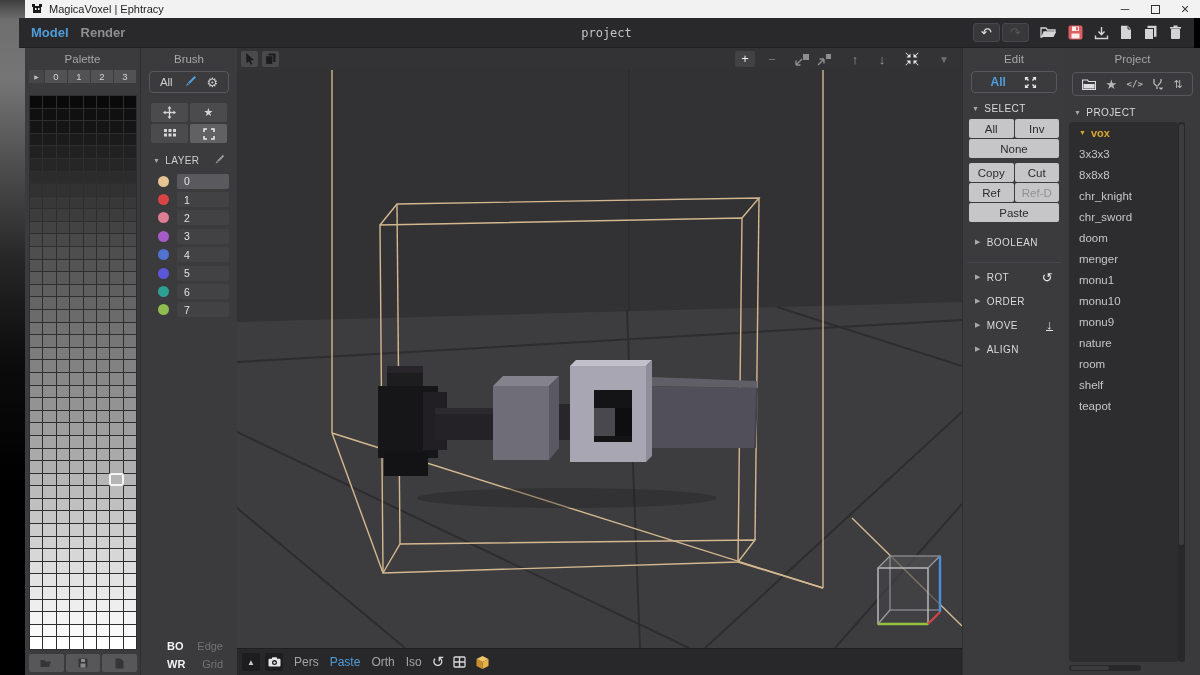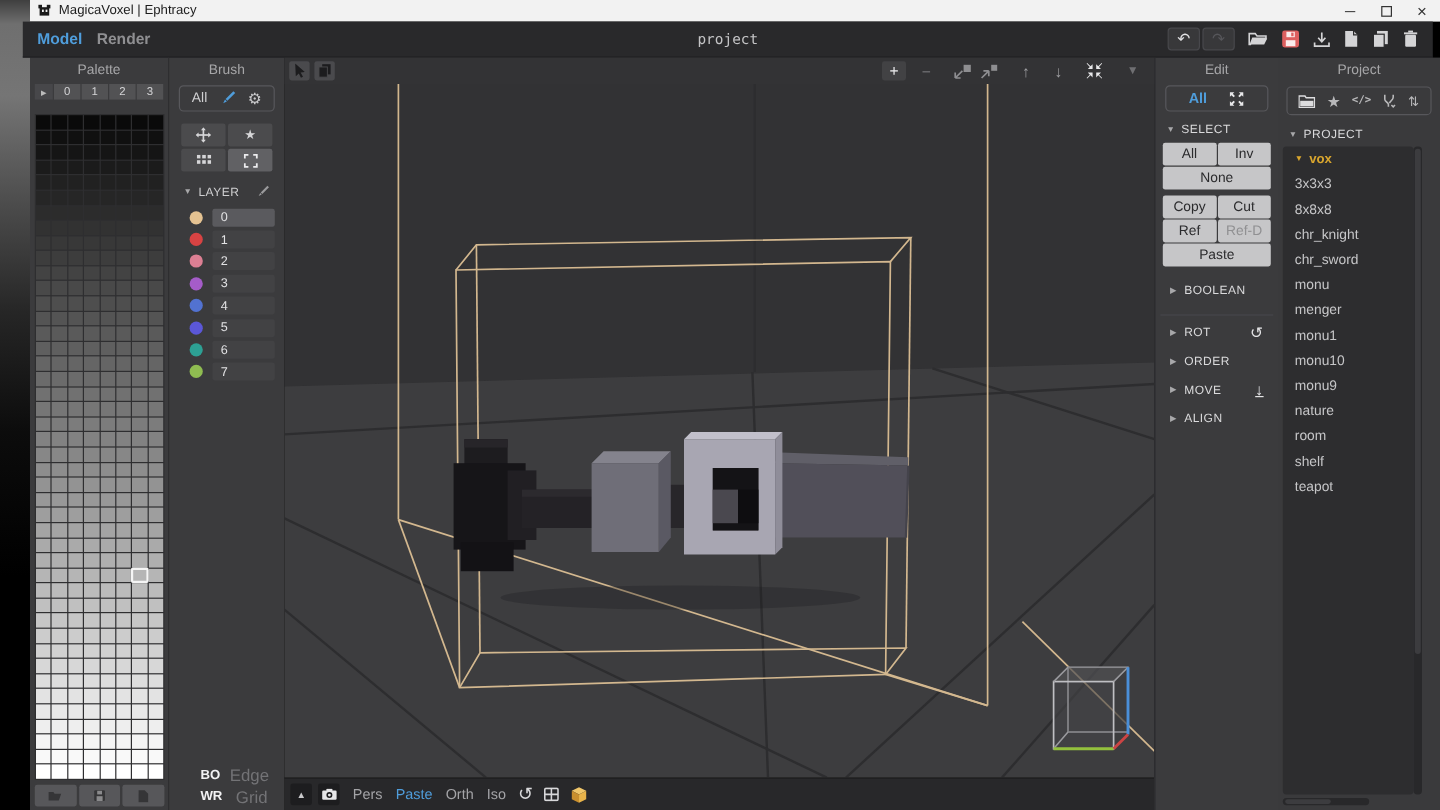--- a/index.html
+++ b/index.html
@@ -71,21 +71,21 @@
   .sect-row .right { margin-left:auto; }
   #layer-list { margin:3px 8px 0; }
   .layer-row { height:18.4px; display:flex; align-items:center; }
   .layer-dot { width:11px; height:11px; border-radius:50%; margin-left:9px; flex:0 0 11px; }
   .layer-label { flex:1; height:15px; margin-left:8px; background:#424244; border-radius:2px;
     font-size:10.5px; color:#e2e2e4; display:flex; align-items:center; padding-left:7px; }
   .layer-row.selected .layer-label { background:#5a5a5e; }
   #render-toggles { position:absolute; left:0; right:0; bottom:2px; }
   .toggle-row { height:18px; display:flex; align-items:center; padding:0 14px 0 26px; }
   .toggle-row .on { font-size:11px; font-weight:bold; color:#f2f2f4; width:30px; }
-  .toggle-row .off { font-size:14px; color:#737376; margin-left:8px; }
+  .toggle-row .off { font-size:11px; color:#737376; margin-left:8px; }
 
   
   #viewport { left:237px; top:48px; width:725px; height:627px; background:#323234; }
   #vp-toolbar { position:absolute; left:0; top:0; width:725px; height:22px; background:#333335;
     display:flex; align-items:center; }
   .vp-btn { width:17px; height:16px; background:#4a4a4d; border-radius:2px; margin-left:4px;
     display:flex; align-items:center; justify-content:center; }
   #vp-right { margin-left:auto; display:flex; align-items:center; gap:7px; padding-right:8px; }
   .vp-t { font-size:13px; width:20px; text-align:center; }
   #scene { position:absolute; left:0; top:22px; }
@@ -958,21 +958,21 @@
   </div>
   <div id="project-list">
       <div class="proj-item head">
         <span class="tri">▼</span>
         <span>vox</span>
       </div>
       <div class="proj-item">3x3x3</div>
       <div class="proj-item">8x8x8</div>
       <div class="proj-item">chr_knight</div>
       <div class="proj-item">chr_sword</div>
-      <div class="proj-item">monu</div>
+      <div class="proj-item">doom</div>
       <div class="proj-item">menger</div>
       <div class="proj-item">monu1</div>
       <div class="proj-item">monu10</div>
       <div class="proj-item">monu9</div>
       <div class="proj-item">nature</div>
       <div class="proj-item">room</div>
       <div class="proj-item">shelf</div>
       <div class="proj-item">teapot</div>
     </div>
   <div id="proj-vscroll">

